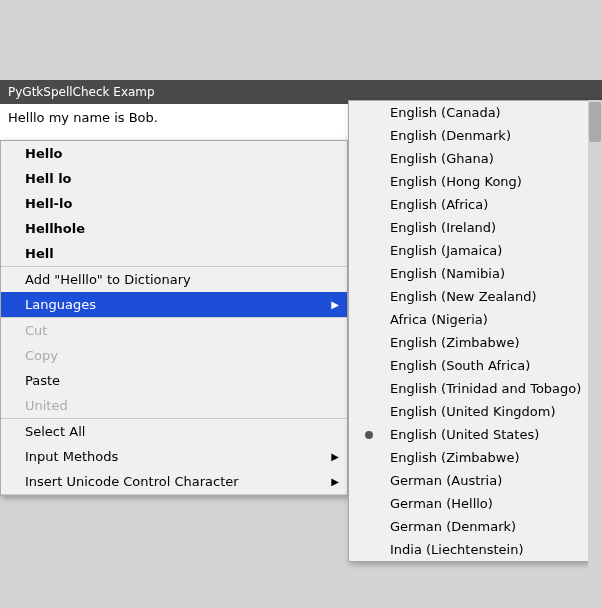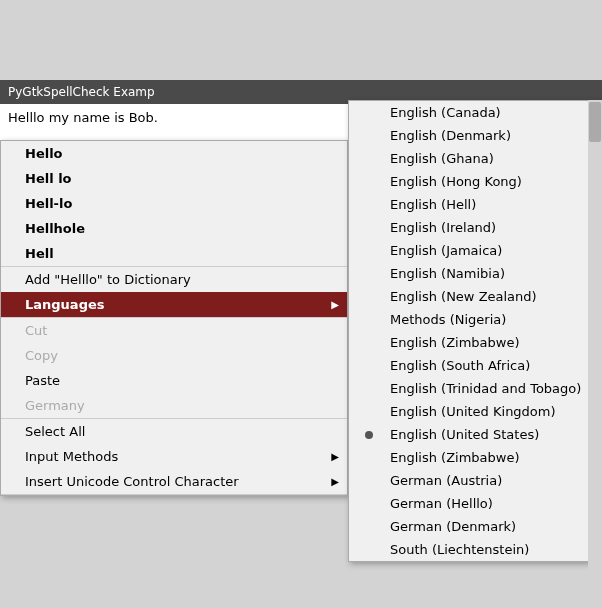--- a/index.html
+++ b/index.html
@@ -72,23 +72,23 @@
       color: #aaa;
       font-weight: normal;
       cursor: default;
     }
 
     .menu-item.normal {
       font-weight: normal;
     }
 
     .menu-item.highlighted {
-      background: #7f1d1d;
+      background: #1d4ed8;
       color: #fff;
-      font-weight: bold;
+      font-weight: normal;
     }
 
     .menu-item.with-arrow {
       display: flex;
       align-items: center;
       justify-content: space-between;
       padding-right: 8px;
     }
 
     .menu-item.with-arrow .arrow {
@@ -177,21 +177,21 @@
     <div class="menu-item normal highlighted with-arrow">
       <span>Languages</span>
       <span class="arrow">▶</span>
     </div>
   </div>
 
   <div class="menu-section">
     <div class="menu-item disabled">Cut</div>
     <div class="menu-item disabled">Copy</div>
     <div class="menu-item normal">Paste</div>
-    <div class="menu-item disabled">Germany</div>
+    <div class="menu-item disabled">United</div>
   </div>
 
   <div class="menu-section">
     <div class="menu-item normal">Select All</div>
     <div class="menu-item normal with-arrow">
       <span>Input Methods</span>
       <span class="arrow">▶</span>
     </div>
     <div class="menu-item normal with-arrow">
       <span>Insert Unicode Control Character</span>
@@ -213,41 +213,41 @@
     <div class="submenu-item">
       <span class="dot empty"></span>
       <span>English (Ghana)</span>
     </div>
     <div class="submenu-item">
       <span class="dot empty"></span>
       <span>English (Hong Kong)</span>
     </div>
     <div class="submenu-item">
       <span class="dot empty"></span>
-      <span>English (Hell)</span>
+      <span>English (Africa)</span>
     </div>
     <div class="submenu-item">
       <span class="dot empty"></span>
       <span>English (Ireland)</span>
     </div>
     <div class="submenu-item">
       <span class="dot empty"></span>
       <span>English (Jamaica)</span>
     </div>
     <div class="submenu-item">
       <span class="dot empty"></span>
       <span>English (Namibia)</span>
     </div>
     <div class="submenu-item">
       <span class="dot empty"></span>
       <span>English (New Zealand)</span>
     </div>
     <div class="submenu-item">
       <span class="dot empty"></span>
-      <span>Methods (Nigeria)</span>
+      <span>Africa (Nigeria)</span>
     </div>
     <div class="submenu-item">
       <span class="dot empty"></span>
       <span>English (Zimbabwe)</span>
     </div>
     <div class="submenu-item">
       <span class="dot empty"></span>
       <span>English (South Africa)</span>
     </div>
     <div class="submenu-item">
@@ -273,19 +273,19 @@
     <div class="submenu-item">
       <span class="dot empty"></span>
       <span>German (Helllo)</span>
     </div>
     <div class="submenu-item">
       <span class="dot empty"></span>
       <span>German (Denmark)</span>
     </div>
     <div class="submenu-item">
       <span class="dot empty"></span>
-      <span>South (Liechtenstein)</span>
+      <span>India (Liechtenstein)</span>
     </div>
   </div>
 
 <div class="scrollbar">
   <div class="scrollbar-thumb"></div>
 </div>
 
 </body></html>

